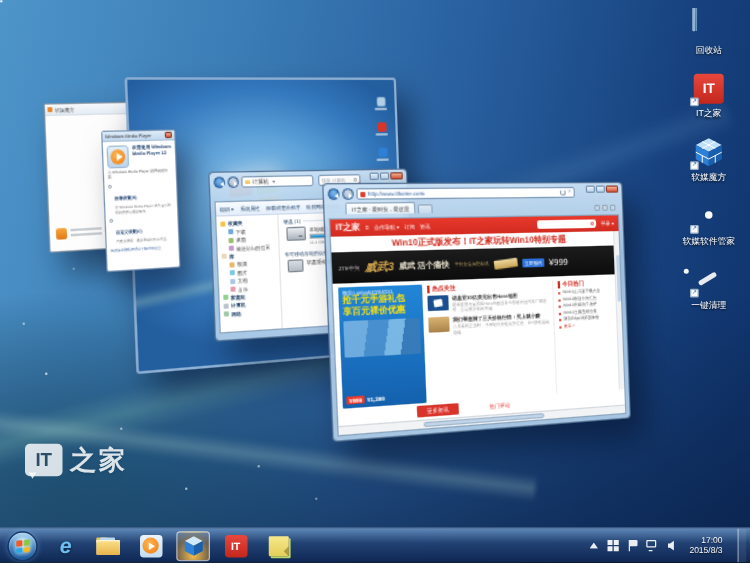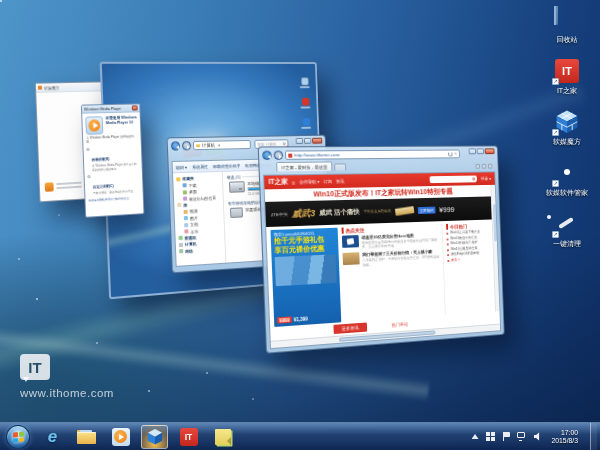--- a/index.html
+++ b/index.html
@@ -241,22 +241,22 @@
 
 <div class="stage">
   <div class="streak streak1"></div>
   <div class="streak streak2"></div>
   <div class="streak streak3"></div>
   <div class="sparkles"></div>
 
   <div class="watermark">
     <div class="wm-row">
       <div class="wm-box">IT</div>
-    </div>
-    <div class="wm-url">www.ithome.com</div>
+      <span class="wm-suffix">之家</span>
+    </div>
   </div>
 
   <div class="w3d win-back">
     <div class="tb">
       <span class="appdot"></span>
       <span class="ttl">软媒魔方</span>
     </div>
     <div class="foot">
       <span class="logo"></span>
       <span class="bars">

